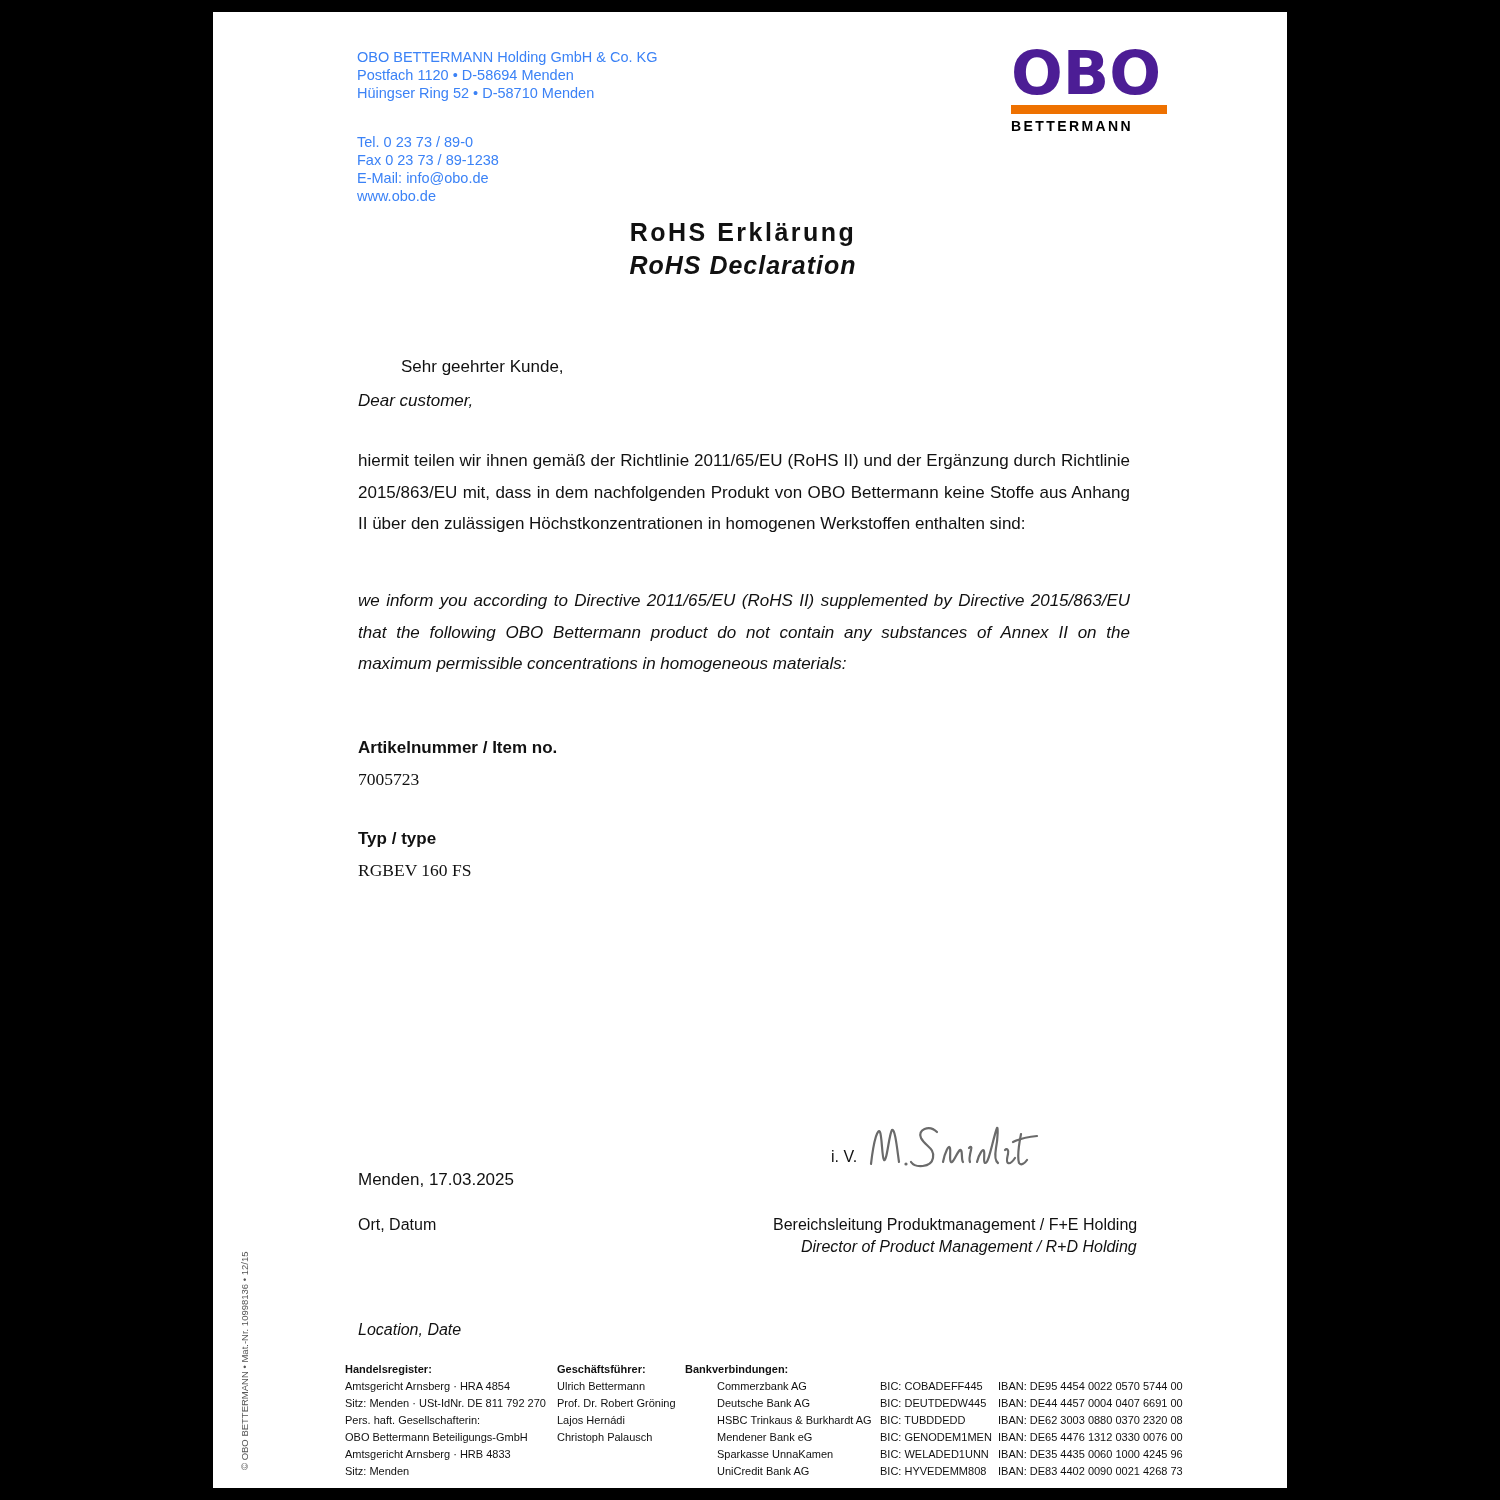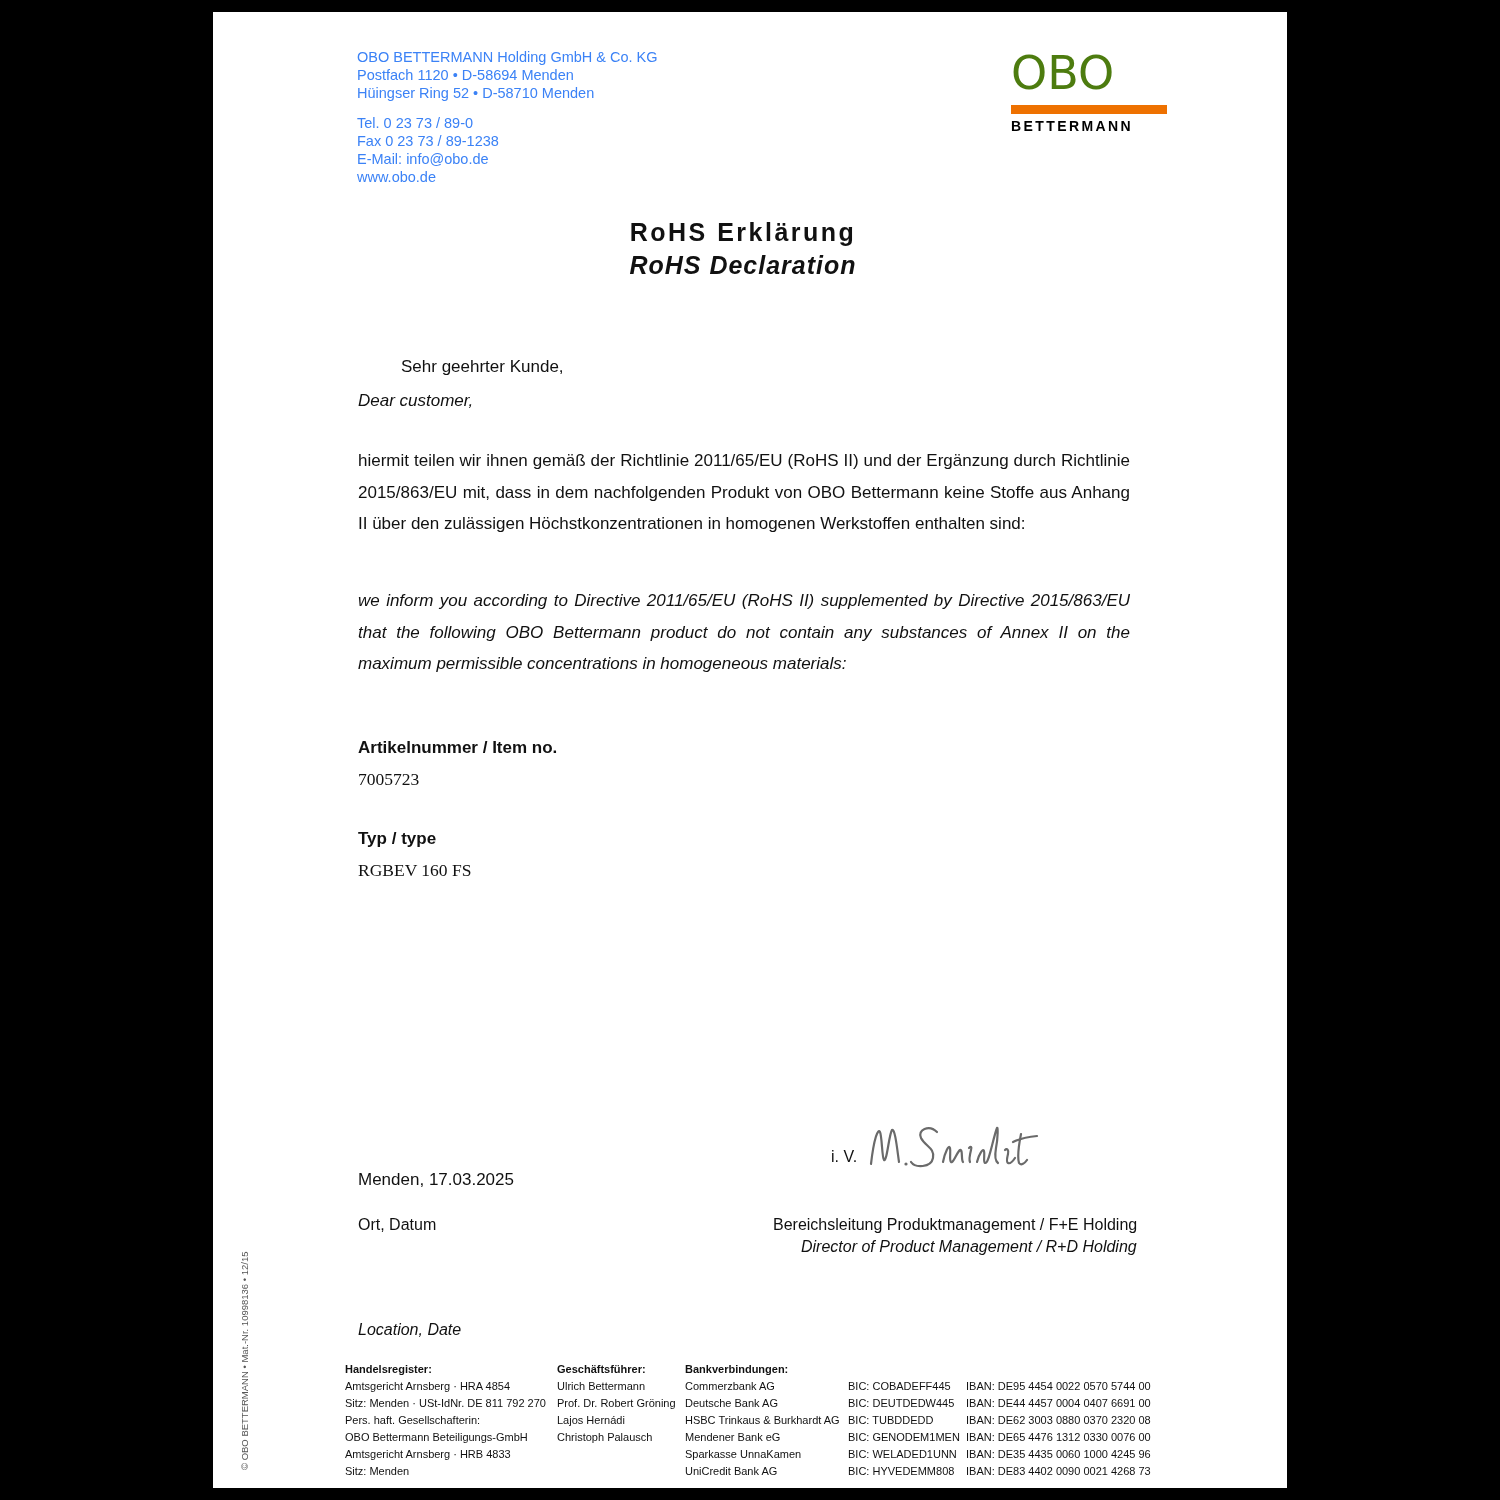--- a/index.html
+++ b/index.html
@@ -14,28 +14,28 @@
     position: absolute;
     left: 213px; top: 12px;
     width: 1074px; height: 1476px;
     background: #fff;
     overflow: hidden;
   }
   .abs { position: absolute; }
 
   
   .sender { left: 144px; top: 36px; font-size: 14.5px; line-height: 18px; color: #3b82f6; }
-  .sender .grp2 { margin-top: 12px; }
+  .sender .grp2 { margin-top: 31px; }
 
   
   .logo { left: 798px; top: 32px; width: 160px; }
   .logo-obo {
     font-family: "DejaVu Sans", sans-serif;
-    font-weight: normal; font-size: 46px; line-height: 58px;
-    color: #4d7c0f; letter-spacing: 0px;
+    font-weight: bold; font-size: 61px; line-height: 58px;
+    color: #4c1d95; letter-spacing: 0px;
   }
   .logo-bar { height: 9px; background: #ee7100; margin-top: 3px; width: 156px; }
   .logo-sub {
     font-size: 14px; font-weight: bold; color: #000000;
     letter-spacing: 2.4px; margin-top: 4px; white-space: nowrap;
   }
 
   
   .title { left: 145px; top: 204px; width: 770px; text-align: center; font-weight: bold; font-size: 25px; line-height: 33px; }
   .title-de { letter-spacing: 2.5px; }
@@ -67,21 +67,21 @@
   .role-de { left: 560px; top: 1204px; font-size: 16px; white-space: nowrap; }
   .role-en { left: 560px; top: 1226px; font-size: 16px; font-style: italic; white-space: nowrap; margin-left: 28px; }
 
   
   .footer { left: 0; top: 1349px; width: 1074px; font-size: 11px; line-height: 17px; color: #111; }
   .f-head { font-weight: bold; }
   .f-col1 { position: absolute; left: 114px; top: 0; width: 225px; margin-left: 18px; }
   .f-col2 { position: absolute; left: 344px; top: 0; width: 125px; }
   .f-banks { position: absolute; left: 472px; top: 0; width: 500px; }
   .bank-row { display: flex; }
-  .bank-name { width: 163px; flex: 0 0 163px; }
+  .bank-name { width: 163px; flex: 0 0 163px; margin-left: 32px; }
   .bank-bic  { width: 118px; flex: 0 0 118px; }
   .bank-iban { white-space: nowrap; }
 
   
   .side-note {
     left: 26px; top: 1458px;
     transform: rotate(-90deg);
     transform-origin: left top;
     font-size: 9.5px; color: #555;
     white-space: nowrap;

